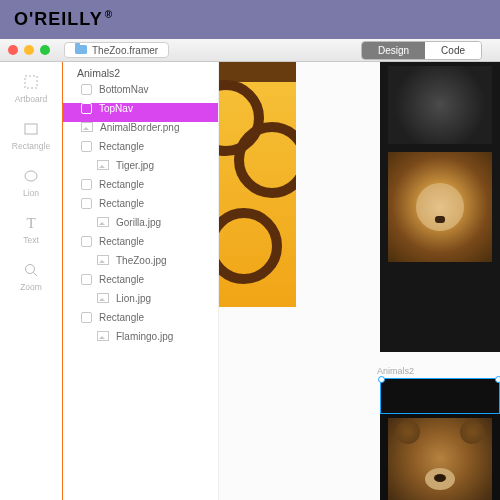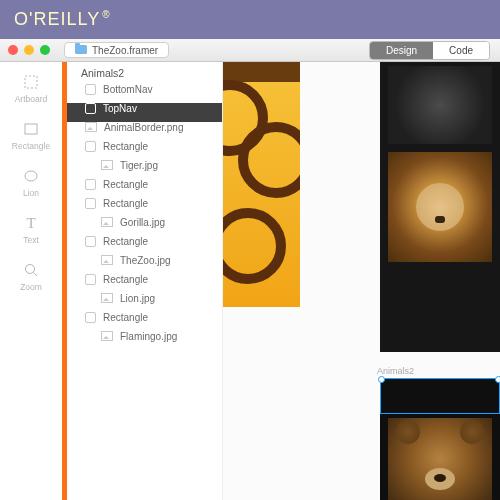--- a/index.html
+++ b/index.html
@@ -1,42 +1,42 @@
 <!DOCTYPE html>
 <html><head>
 <meta charset="utf-8">
 <style>
 html,body{margin:0;padding:0;width:500px;height:500px;overflow:hidden;font-family:-apple-system,Helvetica,Arial,sans-serif;font-size:11px;color:#333;background:#fff}
 .brand-bar{height:39px;background:#7b79a8;display:flex;align-items:center;padding:0 14px}
-.brand-bar span{color:#fef9c3;font-size:18px;letter-spacing:1px;font-weight:400}
+.brand-bar span{color:#000000;font-size:18px;letter-spacing:1px;font-weight:700}
 .brand-bar sup{font-size:10px;vertical-align:top;margin-left:2px}
 .titlebar{height:22px;background:linear-gradient(#f7f6f6,#e7e6e6);border-bottom:1px solid #c9c8c8;display:flex;align-items:center;padding:0 8px;position:relative}
 .traffic{display:flex;gap:6px;margin-right:14px}
 .dot{width:10px;height:10px;border-radius:50%}
 .dot.r{background:#ff5f57}
 .dot.y{background:#ffbd2e}
 .dot.g{background:#28c840}
 .folder-pill{display:flex;gap:5px;background:#fff;border:1px solid #d0cfcf;border-radius:4px;padding:1.5px 10px;font-size:10px;color:#555}
 .folder-icon{width:12px;height:9px;background:#79b7ea;border-radius:1.5px;position:relative}
 .folder-icon:before{content:"";position:absolute;top:-2px;left:0;width:5px;height:3px;background:#79b7ea;border-radius:1px 1px 0 0}
-.seg{position:absolute;right:10px;display:flex;border:1px solid #bcbcbc;border-radius:4px;overflow:hidden}
+.seg{position:absolute;right:18px;display:flex;border:1px solid #bcbcbc;border-radius:4px;overflow:hidden}
 .seg div{padding:3px 16px;font-size:10px;cursor:pointer}
 .seg .active{background:#7d7d7d;color:#fff}
 .seg .inactive{background:#fff;color:#444}
 .workspace{display:flex;height:439px}
-.tool-rail{width:62px;border-right:5px solid #f97316;padding-top:12px}
+.tool-rail{width:62px;border-right:1px solid #f97316;padding-top:12px}
 .tool{display:flex;flex-direction:column;align-items:center;gap:4px;margin-bottom:17px;color:#b5b5b5;font-size:8.5px;cursor:pointer}
 .tool svg,.tool .ti{width:16px;height:16px;display:flex;align-items:center;justify-content:center}
 .ti{font-family:Georgia,serif}
 .panel{width:155px;border-right:1px solid #eee;overflow:hidden;position:relative}
 .layer-root{padding:5px 0 5px 14px;font-size:10.5px;color:#555}
 .layer{display:flex;height:19px;padding-left:4px;font-size:10px;color:#6a6a6a;cursor:pointer}
 .layer.d1{padding-left:18px}
 .layer.d2{padding-left:34px}
-.layer.sel{background:#404040;color:#fff}
+.layer.sel{background:#d946ef;color:#fff}
 .lay-ico{width:9px;height:9px;border:1px solid #c8c8c8;border-radius:2px;margin-right:7px;flex-shrink:0}
 .layer.sel .lay-ico{border-color:#fff}
 .lay-img-ico{width:10px;height:8px;border:1px solid #c8c8c8;margin-right:7px;flex-shrink:0;position:relative}
 .lay-img-ico:after{content:"";position:absolute;left:1px;bottom:1px;width:0;height:0;border-left:3px solid transparent;border-right:3px solid transparent;border-bottom:3px solid #c8c8c8}
 .canvas{flex:1;background:#fbfbfb;position:relative;overflow:hidden}
 .art1{position:absolute;left:-3px;top:0;width:80px;height:245px;background:linear-gradient(#f6c23a,#f1a516);overflow:hidden}
 .art1 .ring{position:absolute;width:56px;height:56px;border:10px solid #5a2d0c;border-radius:50%}
 .art1 .r1{left:-28px;top:18px}
 .art1 .r2{left:18px;top:60px}
 .art1 .r3{left:-10px;top:146px}

